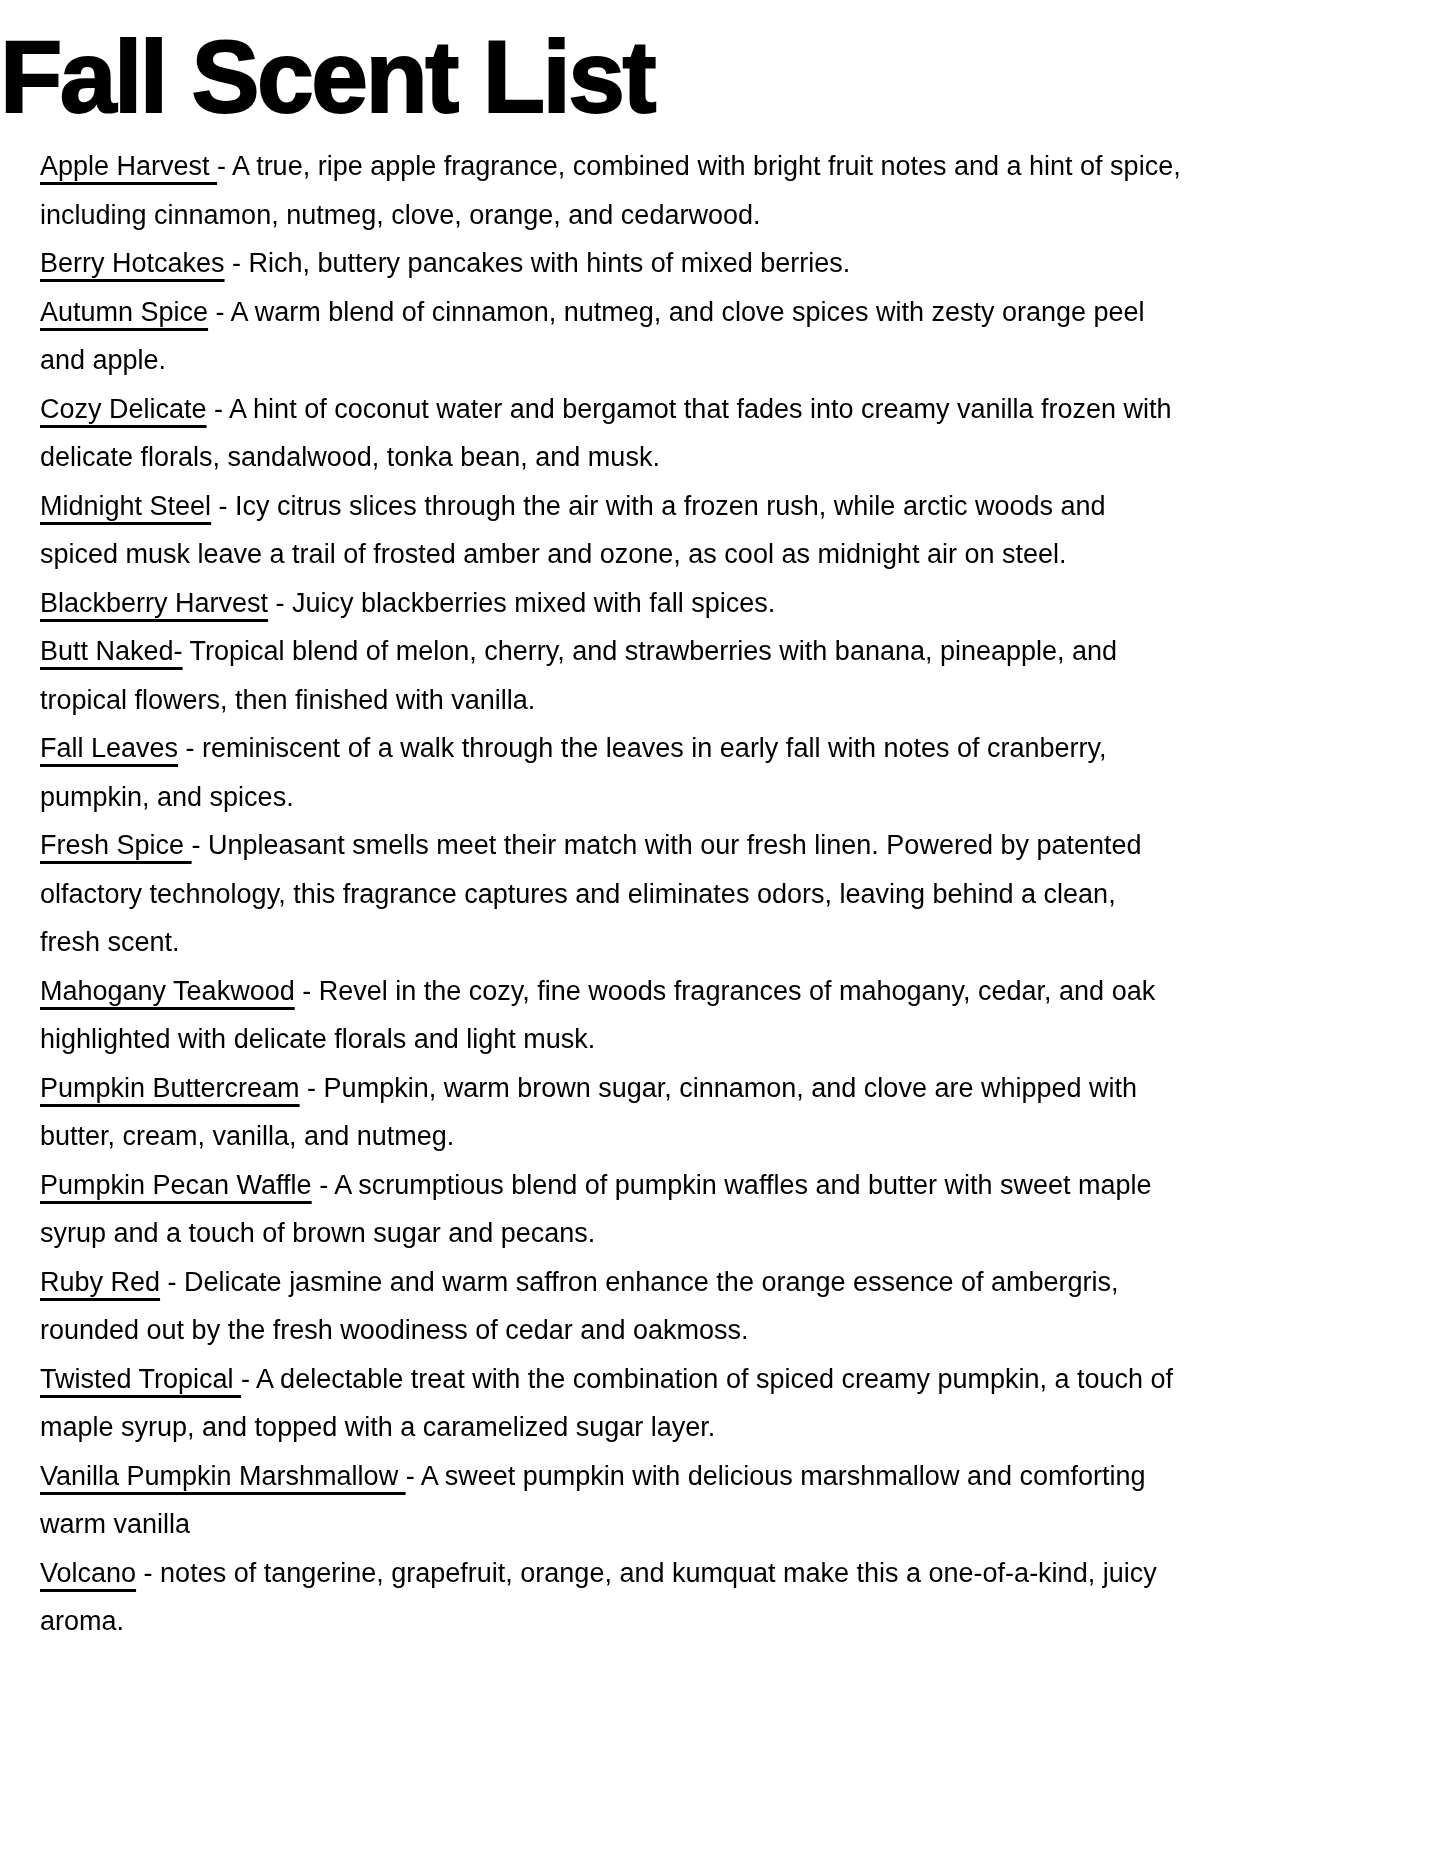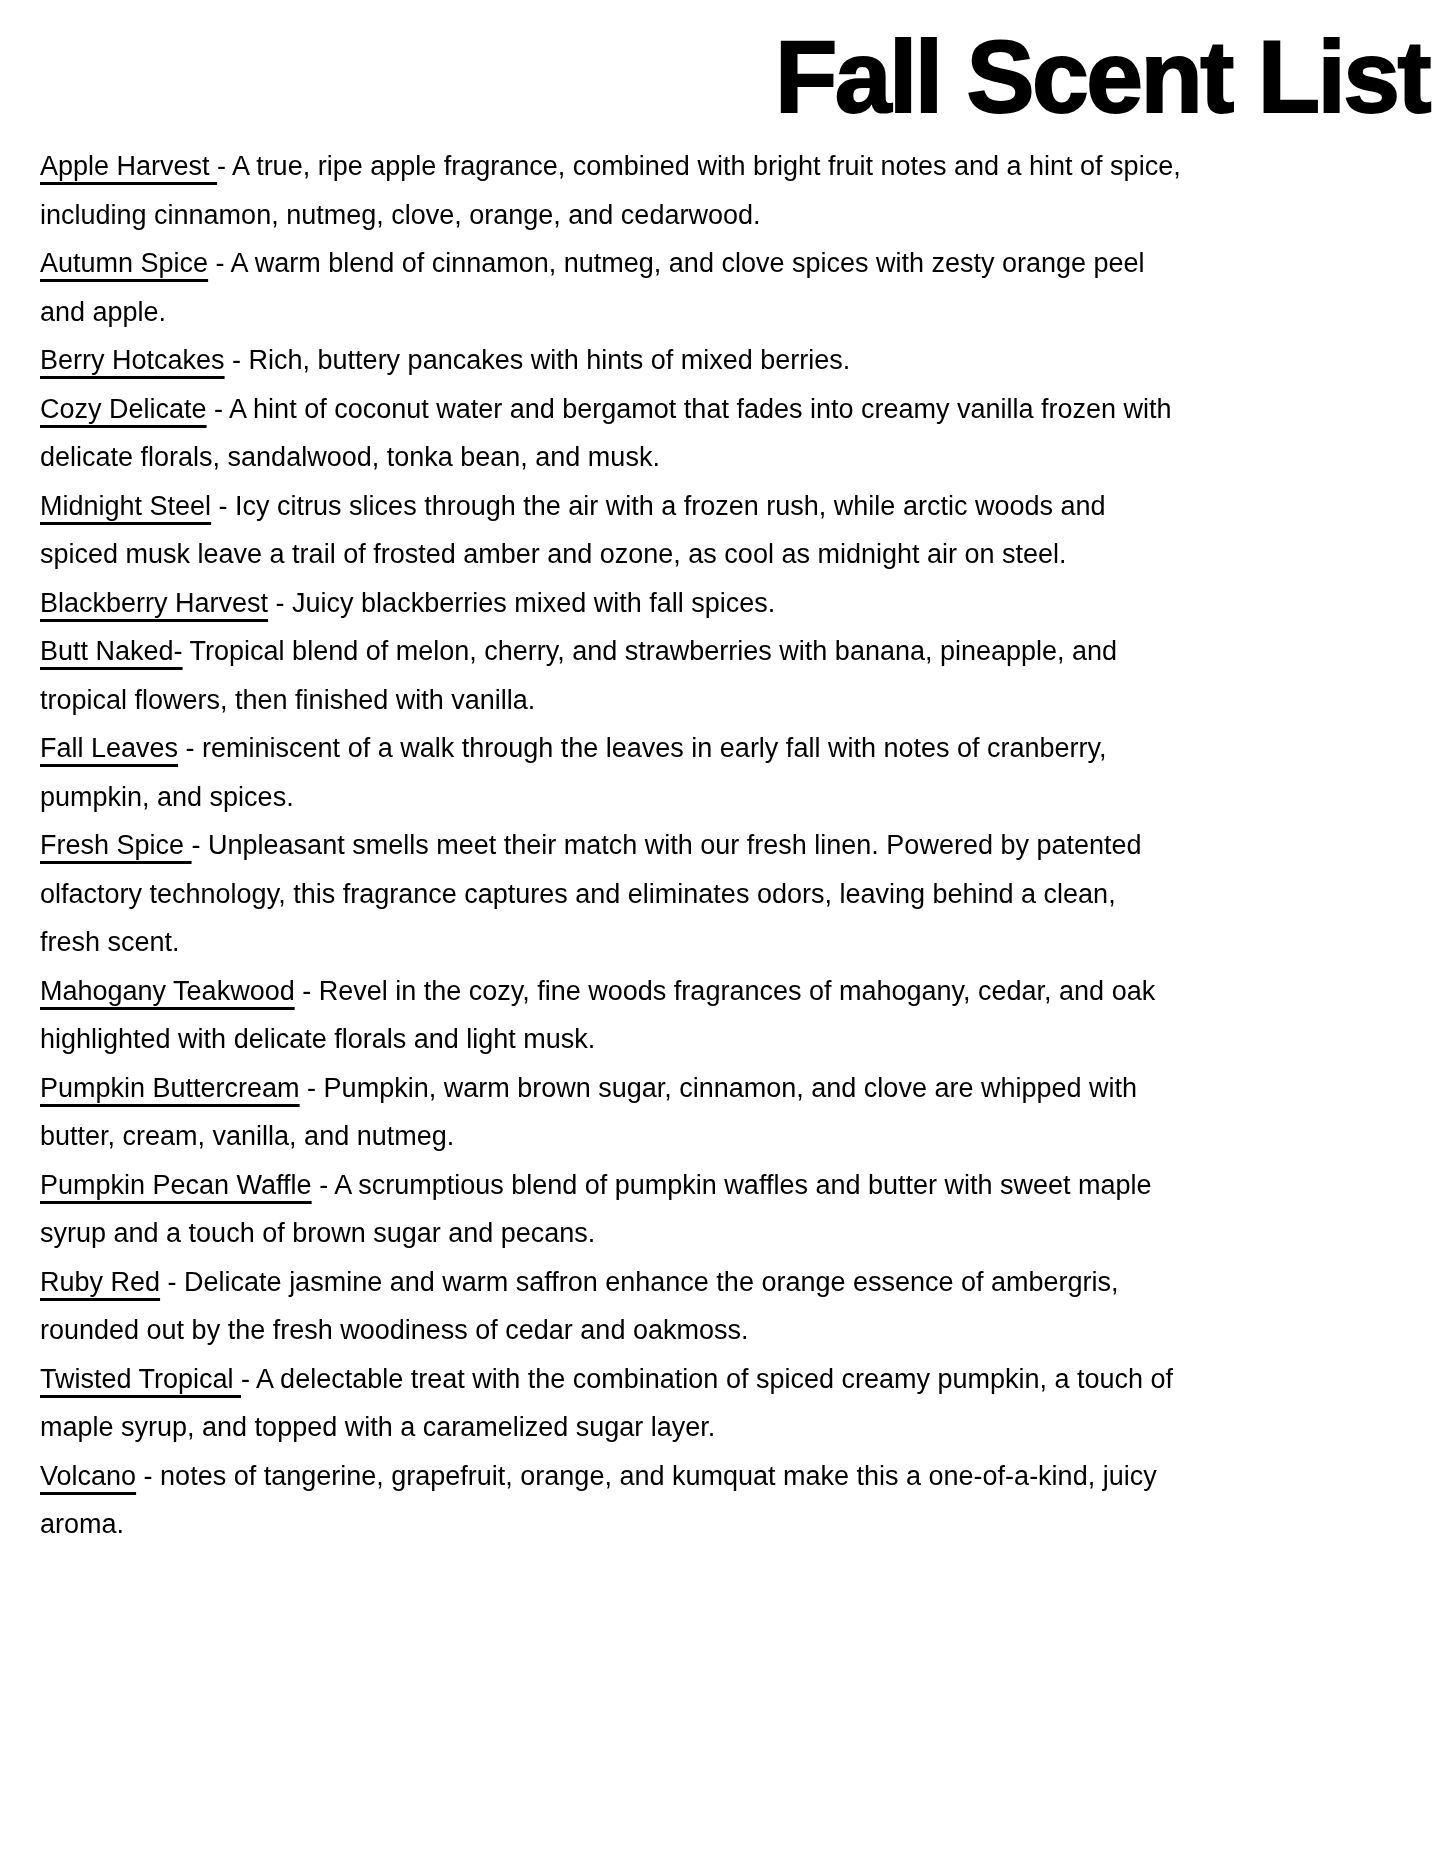--- a/index.html
+++ b/index.html
@@ -16,21 +16,21 @@
     -webkit-font-smoothing: antialiased;
   }
   .page {
     width: 1445px;
     height: 1871px;
     background: #ffffff;
     box-sizing: border-box;
   }
   .title {
     margin: 26px 16px 0 0;
-    text-align: right;
+    text-align: left;
     font-size: 102px;
     font-weight: 900;
     letter-spacing: -2.5px;
     line-height: 1;
     -webkit-text-stroke: 2px #000000;
     white-space: nowrap;
   }
   .content {
     margin: 14px 0 0 40px;
     width: 1142px;
@@ -51,23 +51,23 @@
   }
 </style>
 </head>
 <body>
 
 <div class="page">
   <h1 class="title">Fall Scent List</h1>
   <div class="content">
   <p class="scent"><span class="scent-name">Apple Harvest </span><span class="scent-sep">- </span><span class="scent-desc">A true, ripe apple fragrance, combined with bright fruit notes and a hint of spice, including cinnamon, nutmeg, clove, orange, and cedarwood.</span></p>
 
+  <p class="scent"><span class="scent-name">Berry Hotcakes</span><span class="scent-sep"> - </span><span class="scent-desc">Rich, buttery pancakes with hints of mixed berries.</span></p>
+
   <p class="scent"><span class="scent-name">Autumn Spice</span><span class="scent-sep"> - </span><span class="scent-desc">A warm blend of cinnamon, nutmeg, and clove spices with zesty orange peel and apple.</span></p>
-
-  <p class="scent"><span class="scent-name">Berry Hotcakes</span><span class="scent-sep"> - </span><span class="scent-desc">Rich, buttery pancakes with hints of mixed berries.</span></p>
 
   <p class="scent"><span class="scent-name">Cozy Delicate</span><span class="scent-sep"> - </span><span class="scent-desc">A hint of coconut water and bergamot that fades into creamy vanilla frozen with delicate florals, sandalwood, tonka bean, and musk.</span></p>
 
   <p class="scent"><span class="scent-name">Midnight Steel</span><span class="scent-sep"> - </span><span class="scent-desc">Icy citrus slices through the air with a frozen rush, while arctic woods and spiced musk leave a trail of frosted amber and ozone, as cool as midnight air on steel.</span></p>
 
   <p class="scent"><span class="scent-name">Blackberry Harvest</span><span class="scent-sep"> - </span><span class="scent-desc">Juicy blackberries mixed with fall spices.</span></p>
 
   <p class="scent"><span class="scent-name">Butt Naked-</span><span class="scent-sep"> </span><span class="scent-desc">Tropical blend of melon, cherry, and strawberries with banana, pineapple, and tropical flowers, then finished with vanilla.</span></p>
 
   <p class="scent"><span class="scent-name">Fall Leaves</span><span class="scent-sep"> - </span><span class="scent-desc">reminiscent of a walk through the leaves in early fall with notes of cranberry, pumpkin, and spices.</span></p>
@@ -77,16 +77,17 @@
   <p class="scent"><span class="scent-name">Mahogany Teakwood</span><span class="scent-sep"> - </span><span class="scent-desc">Revel in the cozy, fine woods fragrances of mahogany, cedar, and oak highlighted with delicate florals and light musk.</span></p>
 
   <p class="scent"><span class="scent-name">Pumpkin Buttercream</span><span class="scent-sep"> - </span><span class="scent-desc">Pumpkin, warm brown sugar, cinnamon, and clove are whipped with butter, cream, vanilla, and nutmeg.</span></p>
 
   <p class="scent"><span class="scent-name">Pumpkin Pecan Waffle</span><span class="scent-sep"> - </span><span class="scent-desc">A scrumptious blend of pumpkin waffles and butter with sweet maple syrup and a touch of brown sugar and pecans.</span></p>
 
   <p class="scent"><span class="scent-name">Ruby Red</span><span class="scent-sep"> - </span><span class="scent-desc">Delicate jasmine and warm saffron enhance the orange essence of ambergris, rounded out by the fresh woodiness of cedar and oakmoss.</span></p>
 
   <p class="scent"><span class="scent-name">Twisted Tropical </span><span class="scent-sep">- </span><span class="scent-desc">A delectable treat with the combination of spiced creamy pumpkin, a touch of maple syrup, and topped with a caramelized sugar layer.</span></p>
 
+  <p class="scent"><span class="scent-name">Vanilla Pumpkin Marshmallow </span><span class="scent-sep">- </span><span class="scent-desc">A sweet pumpkin with delicious marshmallow and comforting warm vanilla</span></p>
 
   <p class="scent"><span class="scent-name">Volcano</span><span class="scent-sep"> - </span><span class="scent-desc">notes of tangerine, grapefruit, orange, and kumquat make this a one-of-a-kind, juicy aroma.</span></p>
 </div>
 </div>
 
 </body></html>

